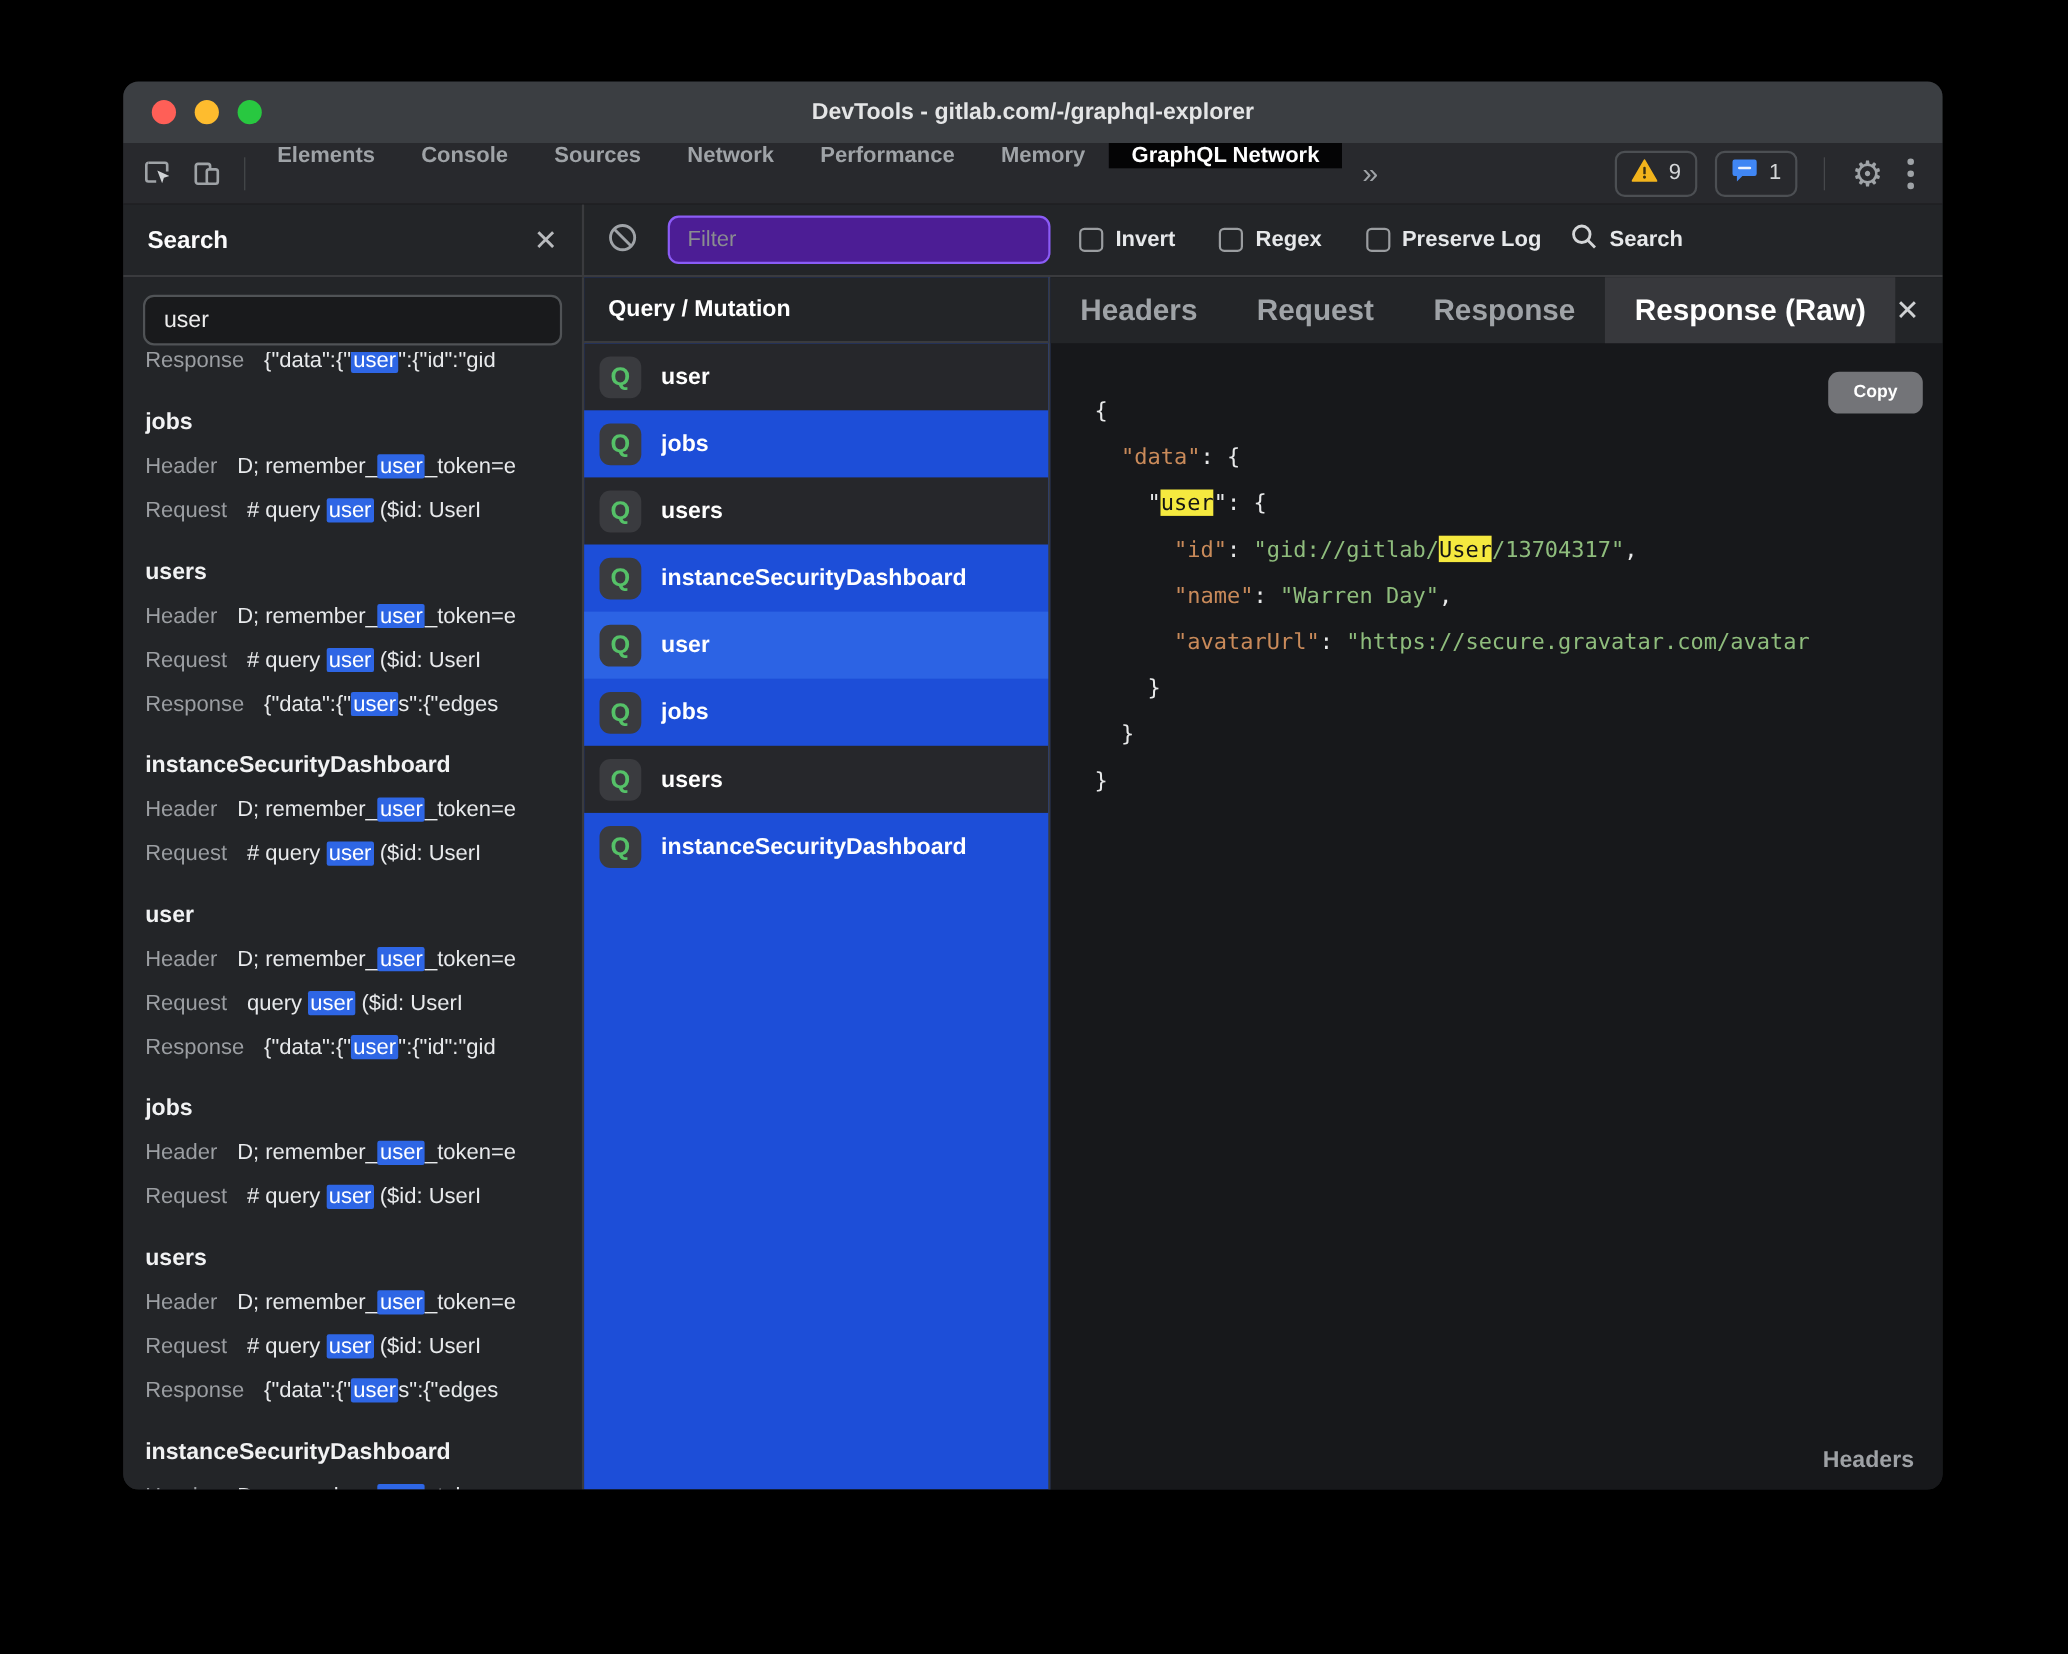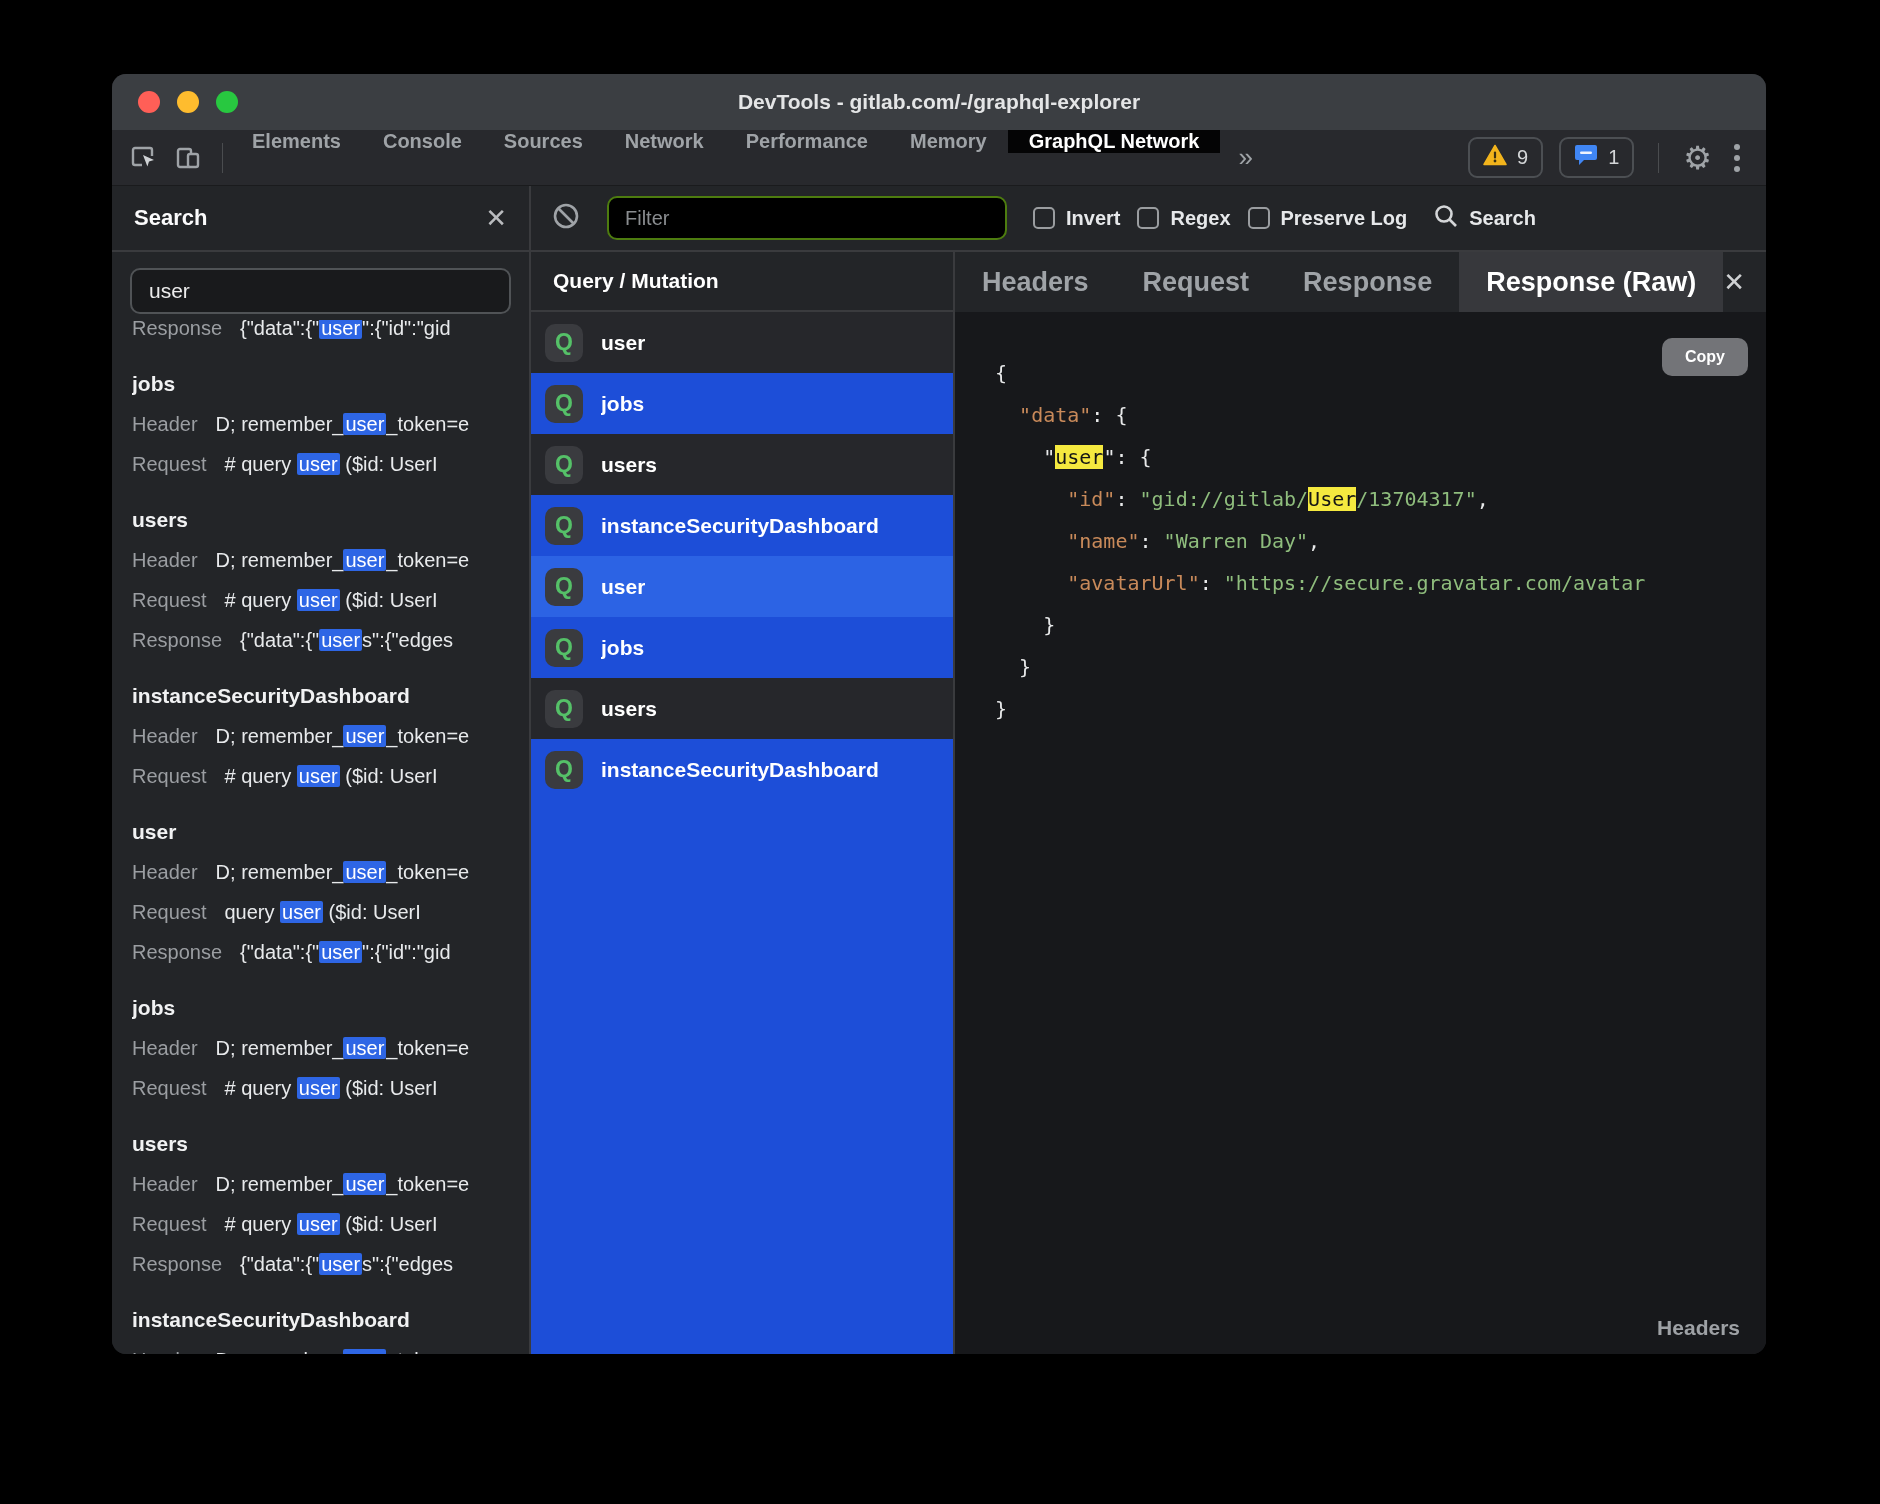--- a/index.html
+++ b/index.html
@@ -35,21 +35,21 @@
   .badge{display:flex;align-items:center;gap:10px;border:2px solid #4c4f53;border-radius:9px;padding:5px 13px;font-size:20px;color:#d4d6d8;}
   .gear{font-size:32px;color:#9fa3a7;line-height:1;}
   .kebab{display:flex;flex-direction:column;gap:5px;padding:0 6px;}
   .kebab i{width:6px;height:6px;border-radius:50%;background:#9fa3a7;display:block;}
   
   .toolbar-row{height:66px;display:flex;flex:0 0 auto;background:#232528;border-bottom:2px solid #3a3b3e;}
   .search-head{width:419px;flex:0 0 auto;display:flex;align-items:center;padding:0 22px;border-right:2px solid #3a3b3e;}
   .search-title{font-weight:700;font-size:22px;color:#fbfbfc;}
   .x-btn{margin-left:auto;color:#b9bbbe;font-size:26px;line-height:1;}
   .filter-area{flex:1;display:flex;align-items:center;gap:26px;padding:0 20px;min-width:0;}
-  .filter-input{width:400px;height:44px;background:#000000;border:2px solid #4d7c0f;border-radius:10px;color:#e8eaec;font-size:20px;padding:0 16px;outline:none;font-family:"Liberation Sans",sans-serif;}
+  .filter-input{width:348px;height:44px;background:#4c1d95;border:2px solid #8b5cf6;border-radius:10px;color:#e8eaec;font-size:20px;padding:0 16px;outline:none;font-family:"Liberation Sans",sans-serif;}
   .filter-input::placeholder{color:#8a8d90;}
   .cb-item{display:flex;align-items:center;gap:11px;}
   .cb{width:22px;height:22px;border:2px solid #9a9da0;border-radius:5px;flex:0 0 auto;}
   .cb-label{font-size:20px;font-weight:700;color:#e6e8ea;white-space:nowrap;}
   .search-btn{display:flex;align-items:center;gap:10px;font-weight:700;font-size:20px;color:#e6e8ea;}
   
   .main{flex:1;display:flex;min-height:0;}
   
   .left-panel{width:419px;flex:0 0 auto;border-right:2px solid #3a3b3e;display:flex;flex-direction:column;background:#232528;min-height:0;}
   .search-input-wrap{margin:16px 18px 6px 18px;flex:0 0 auto;}
@@ -163,21 +163,21 @@
       <span class="x-btn">✕</span>
     </div>
     <div class="filter-area">
       <span>
         <svg width="30" height="30" viewBox="0 0 30 30">
           <circle cx="15" cy="15" r="11" fill="none" stroke="#9fa3a7" stroke-width="2.6"></circle>
           <line x1="7.5" y1="7.5" x2="22.5" y2="22.5" stroke="#9fa3a7" stroke-width="2.6"></line>
         </svg>
       </span>
       <input class="filter-input" placeholder="Filter" style="">
-      <span style="display:flex;gap:17px;align-items:center;">
+      <span style="display:flex;gap:40px;align-items:center;">
           <span class="cb-item">
             <span class="cb"></span>
             <span class="cb-label">Invert</span>
           </span>
           <span class="cb-item">
             <span class="cb"></span>
             <span class="cb-label">Regex</span>
           </span>
           <span class="cb-item">
             <span class="cb"></span>

